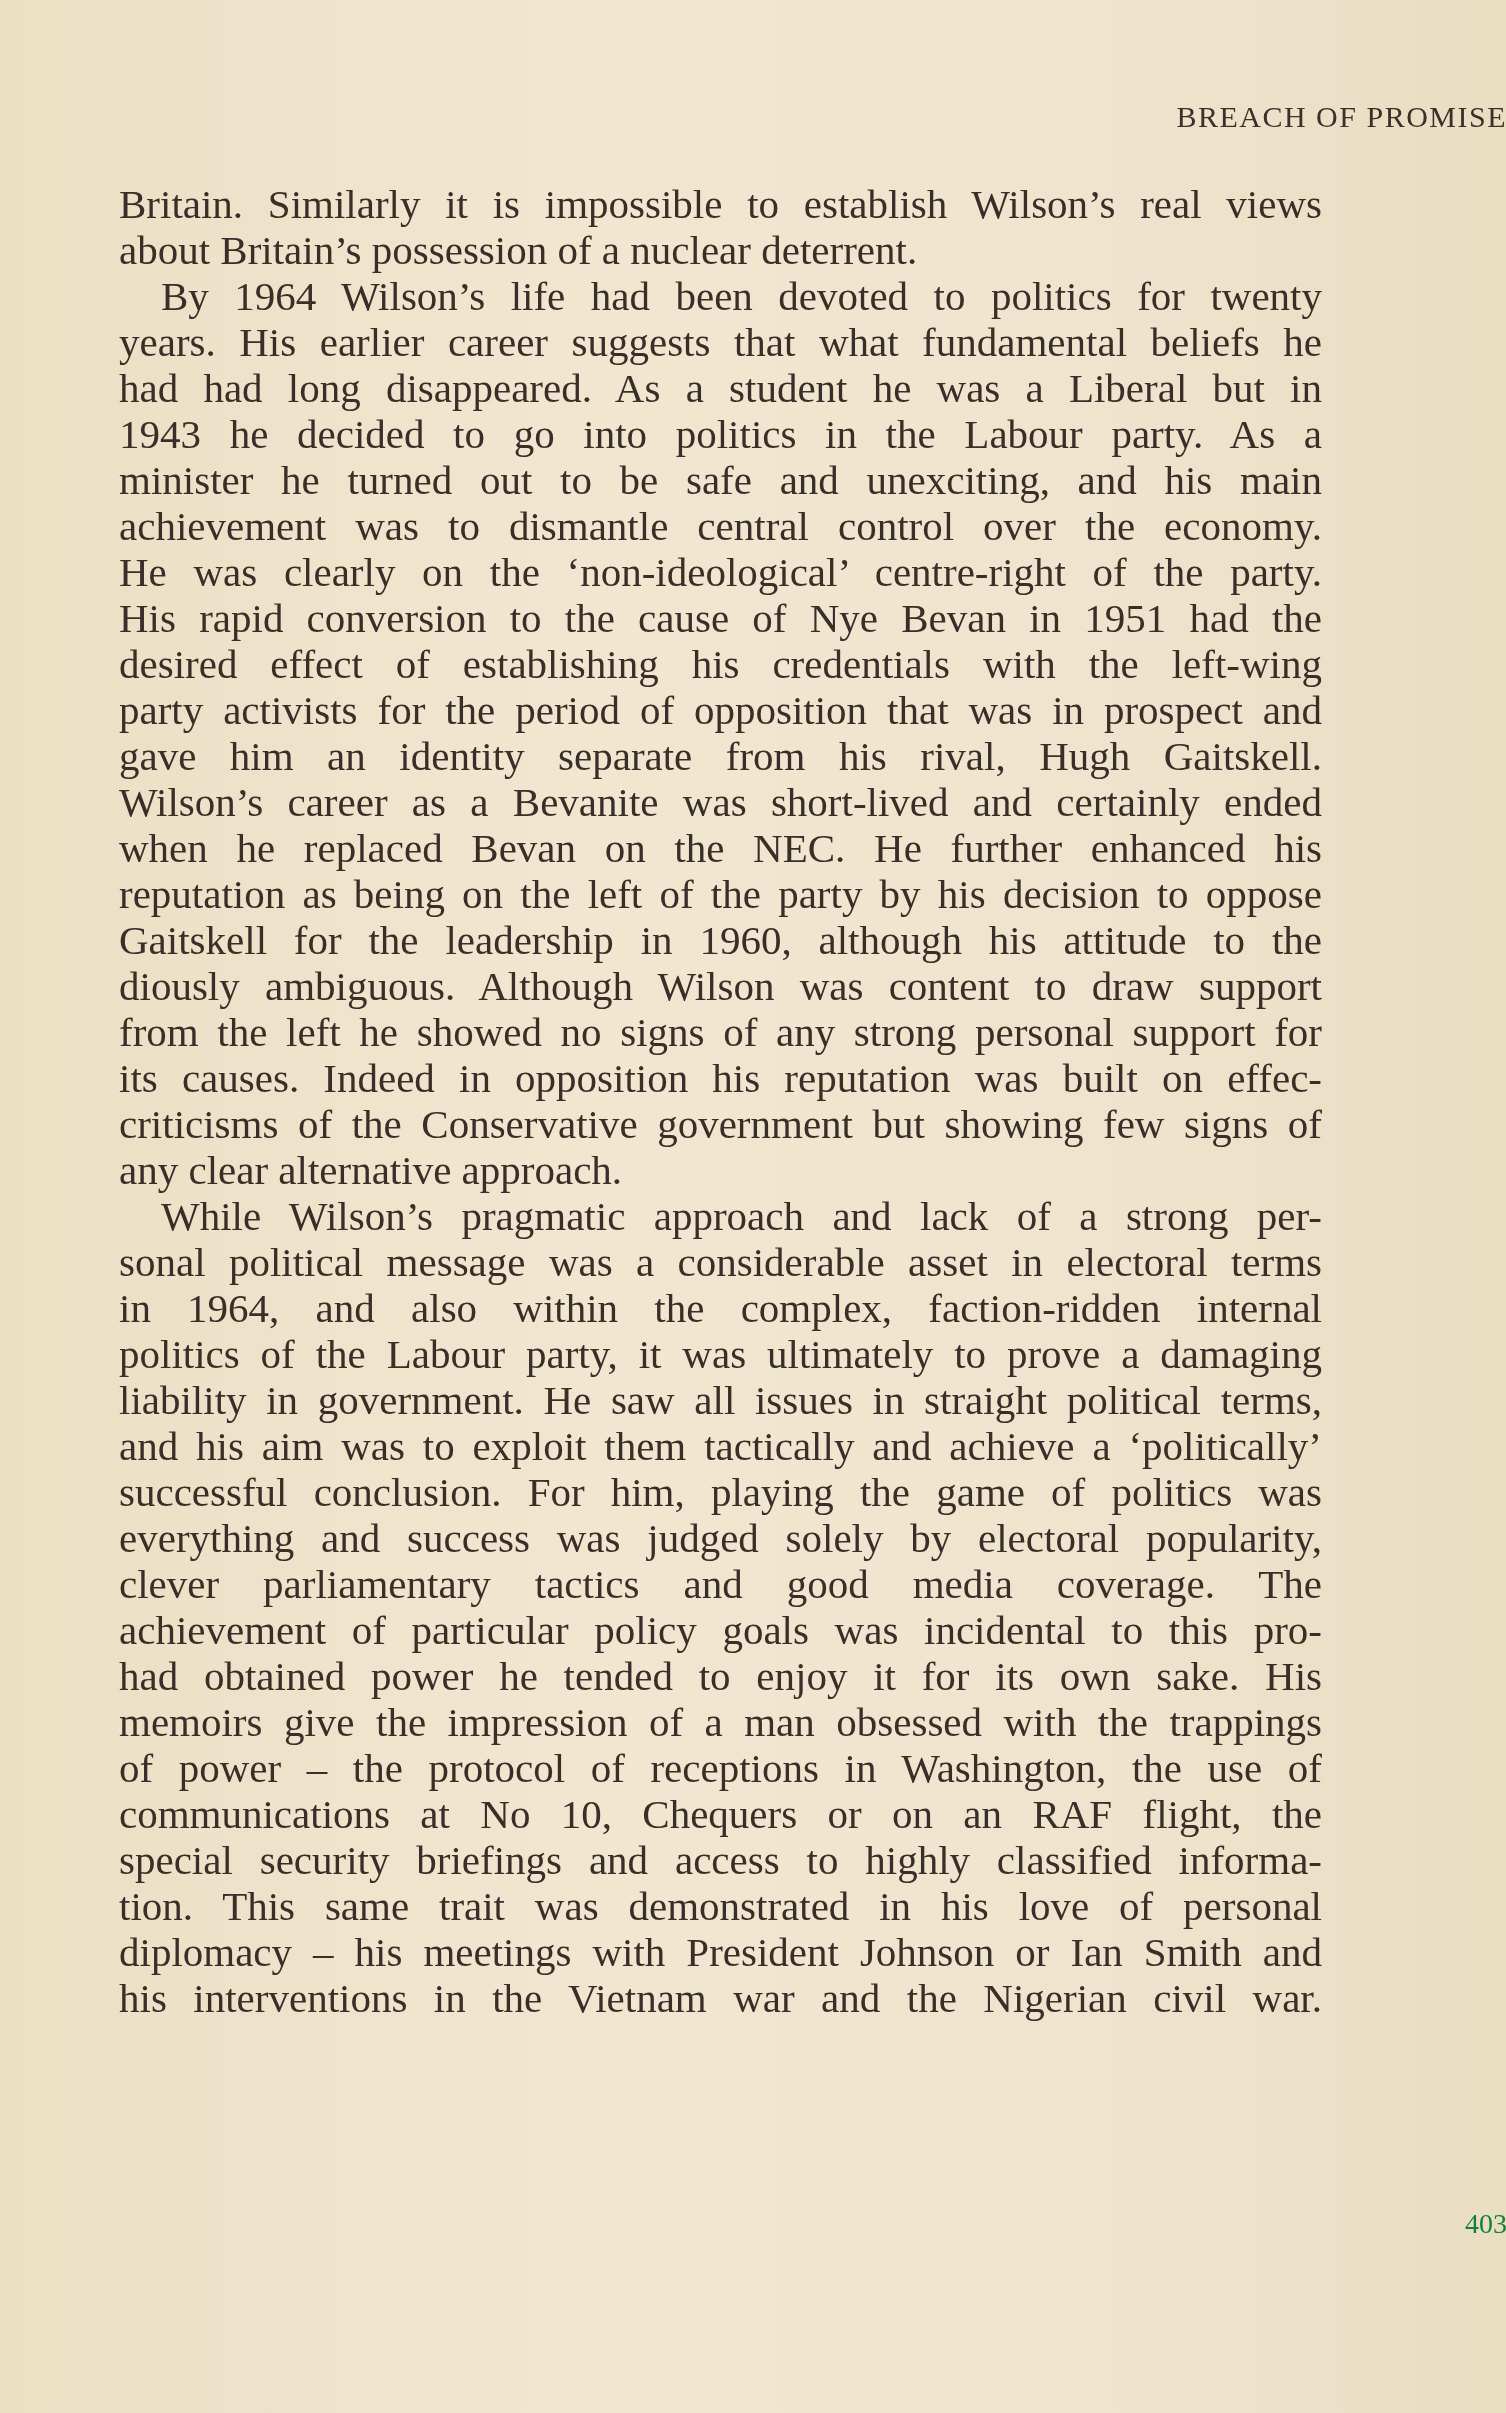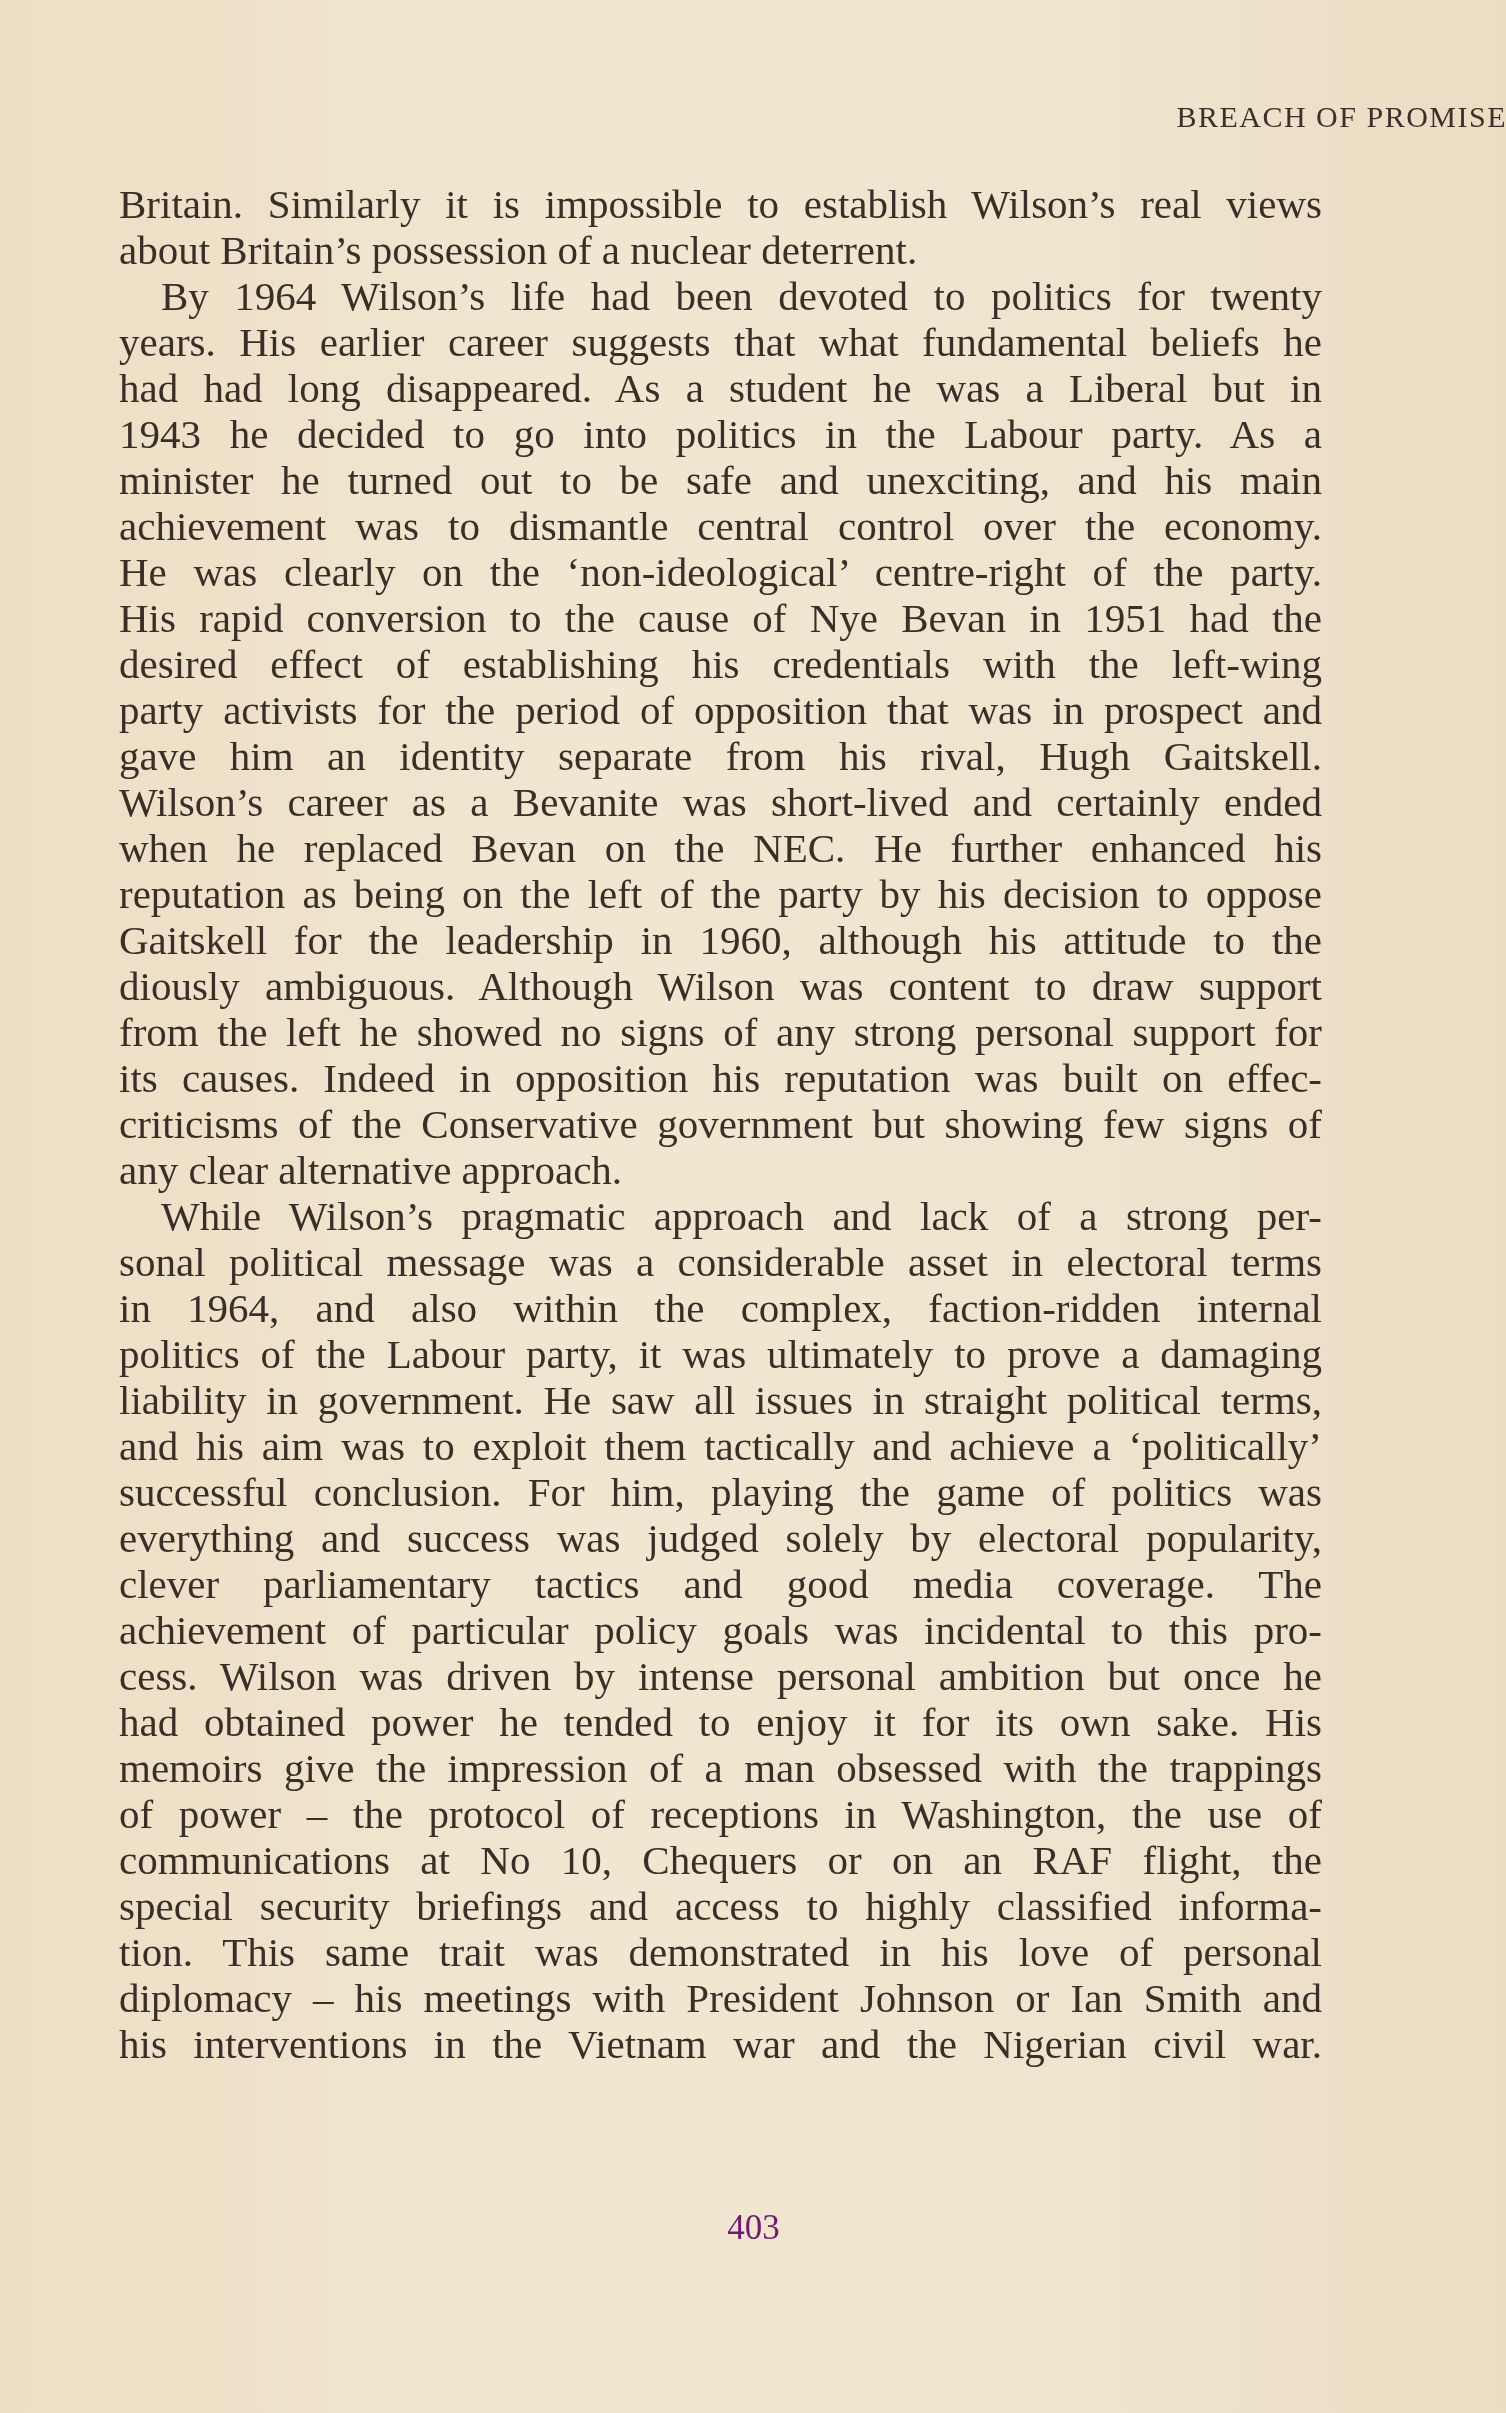--- a/index.html
+++ b/index.html
@@ -20,21 +20,21 @@
     .body-text {
       position: absolute; top: 181px; left: 119px; width: 1203px;
       font-size: 41px; line-height: 46px;
       text-align: justify; color: #3a2e29;
     }
     .line { display: block; white-space: nowrap; text-align-last: justify; text-align: justify; }
     .line.last { text-align-last: left; }
     .line.indent { padding-left: 42px; }
     .page-number {
       position: absolute; top: 2208px; left: 0; width: 100%;
-      text-align: center; font-size: 35px; color: #701a75;
+      text-align: right; font-size: 28px; color: #15803d;
     }
   </style>
 </head>
 <body>
 
 <div class="running-head">BREACH OF PROMISE</div>
 
 <div class="body-text">
   <span class="line">Britain. Similarly it is impossible to establish Wilson’s real views</span>
   <span class="line last">about Britain’s possession of a nuclear deterrent.</span>
@@ -61,21 +61,20 @@
   <span class="line indent">While Wilson’s pragmatic approach and lack of a strong per-</span>
   <span class="line">sonal political message was a considerable asset in electoral terms</span>
   <span class="line">in 1964, and also within the complex, faction-ridden internal</span>
   <span class="line">politics of the Labour party, it was ultimately to prove a damaging</span>
   <span class="line">liability in government. He saw all issues in straight political terms,</span>
   <span class="line">and his aim was to exploit them tactically and achieve a ‘politically’</span>
   <span class="line">successful conclusion. For him, playing the game of politics was</span>
   <span class="line">everything and success was judged solely by electoral popularity,</span>
   <span class="line">clever parliamentary tactics and good media coverage. The</span>
   <span class="line">achievement of particular policy goals was incidental to this pro-</span>
-  <span class="line">cess. Wilson was driven by intense personal ambition but once he</span>
   <span class="line">had obtained power he tended to enjoy it for its own sake. His</span>
   <span class="line">memoirs give the impression of a man obsessed with the trappings</span>
   <span class="line">of power – the protocol of receptions in Washington, the use of</span>
   <span class="line">communications at No 10, Chequers or on an RAF flight, the</span>
   <span class="line">special security briefings and access to highly classified informa-</span>
   <span class="line">tion. This same trait was demonstrated in his love of personal</span>
   <span class="line">diplomacy – his meetings with President Johnson or Ian Smith and</span>
   <span class="line">his interventions in the Vietnam war and the Nigerian civil war.</span>
 </div>
 

